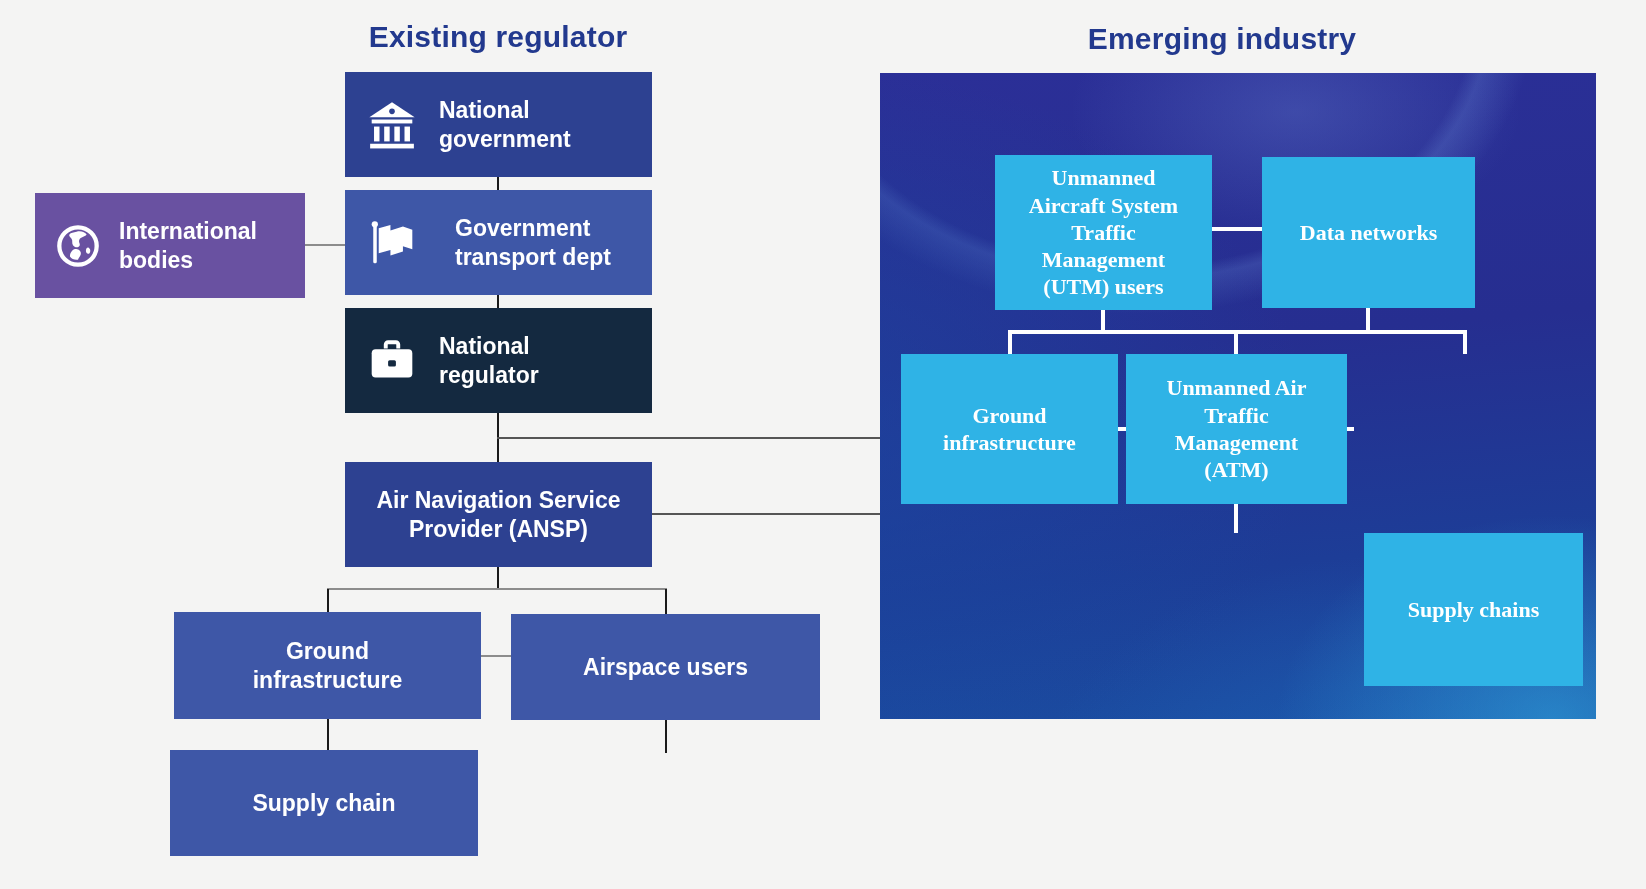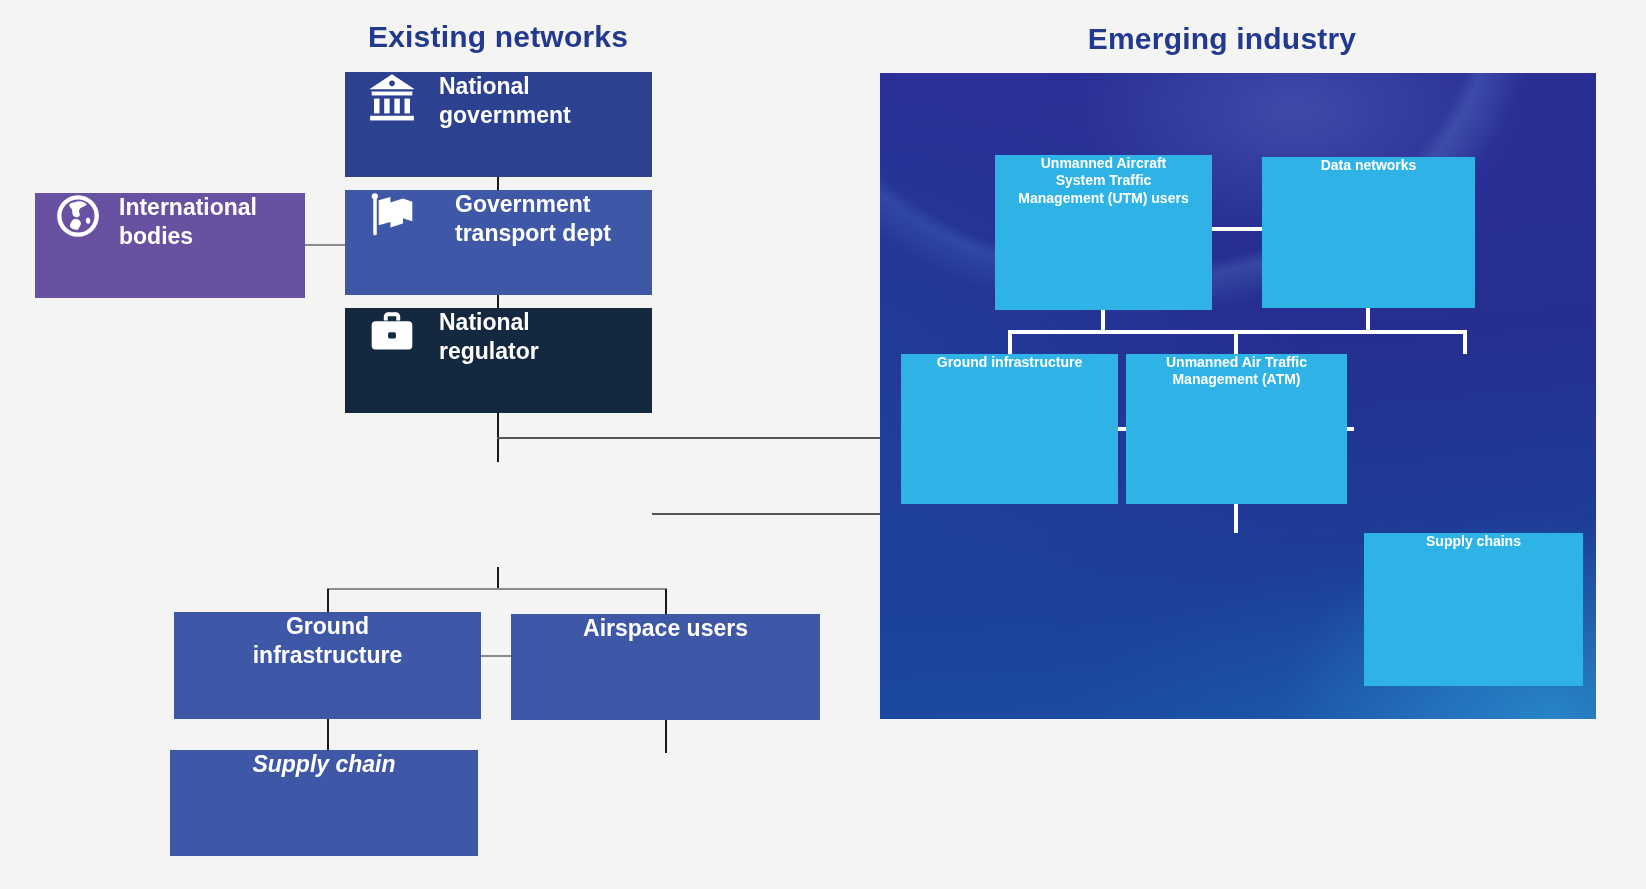--- a/index.html
+++ b/index.html
@@ -18,20 +18,21 @@
     width:400px;
     text-align:center;
     font-size:30px;
     font-weight:bold;
     color:var(--heading-text,#22398e);
     letter-spacing:0.2px;
   }
   .node{
     position:absolute;
     display:flex;
+    align-items:center;
     box-sizing:border-box;
     color:#fff;
     font-weight:bold;
     font-size:23px;
     line-height:1.24;
   }
   .node.icon-node{ padding-left:22px; gap:22px; }
   .node.center{ justify-content:center; text-align:center; }
   .dark-blue{ background:var(--dark-blue-box,#2d4191); }
   .medium-blue{ background:var(--medium-blue-box,#3e57a7); }
@@ -53,29 +54,29 @@
     position:absolute;
     left:880px; top:73px; width:716px; height:646px;
     background:
       radial-gradient(55% 45% at 94% 100%, rgba(52,178,230,0.50) 0%, rgba(52,178,230,0) 70%),
       radial-gradient(70% 60% at 70% 118%, rgba(32,105,190,0.55) 0%, rgba(32,105,190,0) 72%),
       radial-gradient(120% 95% at -12% 55%, rgba(25,75,163,0.60) 0%, rgba(25,75,163,0) 60%),
       radial-gradient(42% 26% at 58% 6%, rgba(115,145,220,0.28) 0%, rgba(115,145,220,0) 75%),
       radial-gradient(ellipse 560px 430px at 36% -10%, rgba(0,0,0,0) 60%, rgba(105,140,215,0.25) 63%, rgba(105,140,215,0) 71%),
       linear-gradient(175deg, #2b2f97 0%, #262e90 42%, #1d3d97 74%, #1a4fa2 100%);
   }
-  .panel-node{ font-size:14px; }
+  .panel-node{ font-size:22px;font-family:Liberation Serif, serif; }
   .panel-node .label{ width:100%; padding:0 14px; }
 </style>
 </head>
 <body>
 
 <div id="canvas">
 
-  <div class="heading" style="left:298px; top:20px;">Existing networks</div>
+  <div class="heading" style="left:298px; top:20px;">Existing regulator</div>
   <div class="heading" style="left:1022px; top:22px;">Emerging industry</div>
 
   <div id="emerging-panel"></div>
 
   <div class="vline dark-line" style="left:497px; top:177px; height:13px;"></div>
   <div class="vline dark-line" style="left:497px; top:295px; height:13px;"></div>
   <div class="vline dark-line" style="left:497px; top:413px; height:49px;"></div>
   <div class="hline gray-line" style="left:305px; top:244px; width:40px;"></div>
   <div class="hline long-line" style="left:497px; top:437px; width:383px;"></div>
   <div class="hline long-line" style="left:652px; top:513px; width:228px;"></div>
@@ -133,31 +134,34 @@
 
   <div class="node icon-node navy" style="left:345px; top:308px; width:307px; height:105px;">
     <svg class="icon" viewBox="0 0 64 64">
       <path d="M24 16 v-5 a3 3 0 0 1 3 -3 h10 a3 3 0 0 1 3 3 v5" fill="none" stroke="#fff" stroke-width="5"></path>
       <rect x="6" y="17" width="52" height="36" rx="5" fill="#fff"></rect>
       <rect x="27" y="31" width="10" height="8" rx="2" fill="#142940"></rect>
     </svg>
     <span class="label" style="width:160px;">National regulator</span>
   </div>
 
+  <div class="node center dark-blue" style="left:345px; top:462px; width:307px; height:105px;">
+    <span class="label" style="width:285px;">Air Navigation Service Provider (ANSP)</span>
+  </div>
 
   <div class="node center medium-blue" style="left:174px; top:612px; width:307px; height:107px;">
     <span class="label" style="width:200px;">Ground infrastructure</span>
   </div>
 
   <div class="node center medium-blue" style="left:511px; top:614px; width:309px; height:106px;">
     <span class="label" style="width:260px;">Airspace users</span>
   </div>
 
   <div class="node center medium-blue" style="left:170px; top:750px; width:308px; height:106px;">
-    <span class="label" style="width:260px;font-style:italic;">Supply chain</span>
+    <span class="label" style="width:260px;">Supply chain</span>
   </div>
 
 
   <div class="node center light-blue panel-node" style="left:995px; top:155px; width:217px; height:155px;">
     <span class="label" style="max-width:175px;">Unmanned Aircraft System Traffic Management (UTM) users</span>
   </div>
 
   <div class="node center light-blue panel-node" style="left:1262px; top:157px; width:213px; height:151px;">
     <span class="label">Data networks</span>
   </div>

